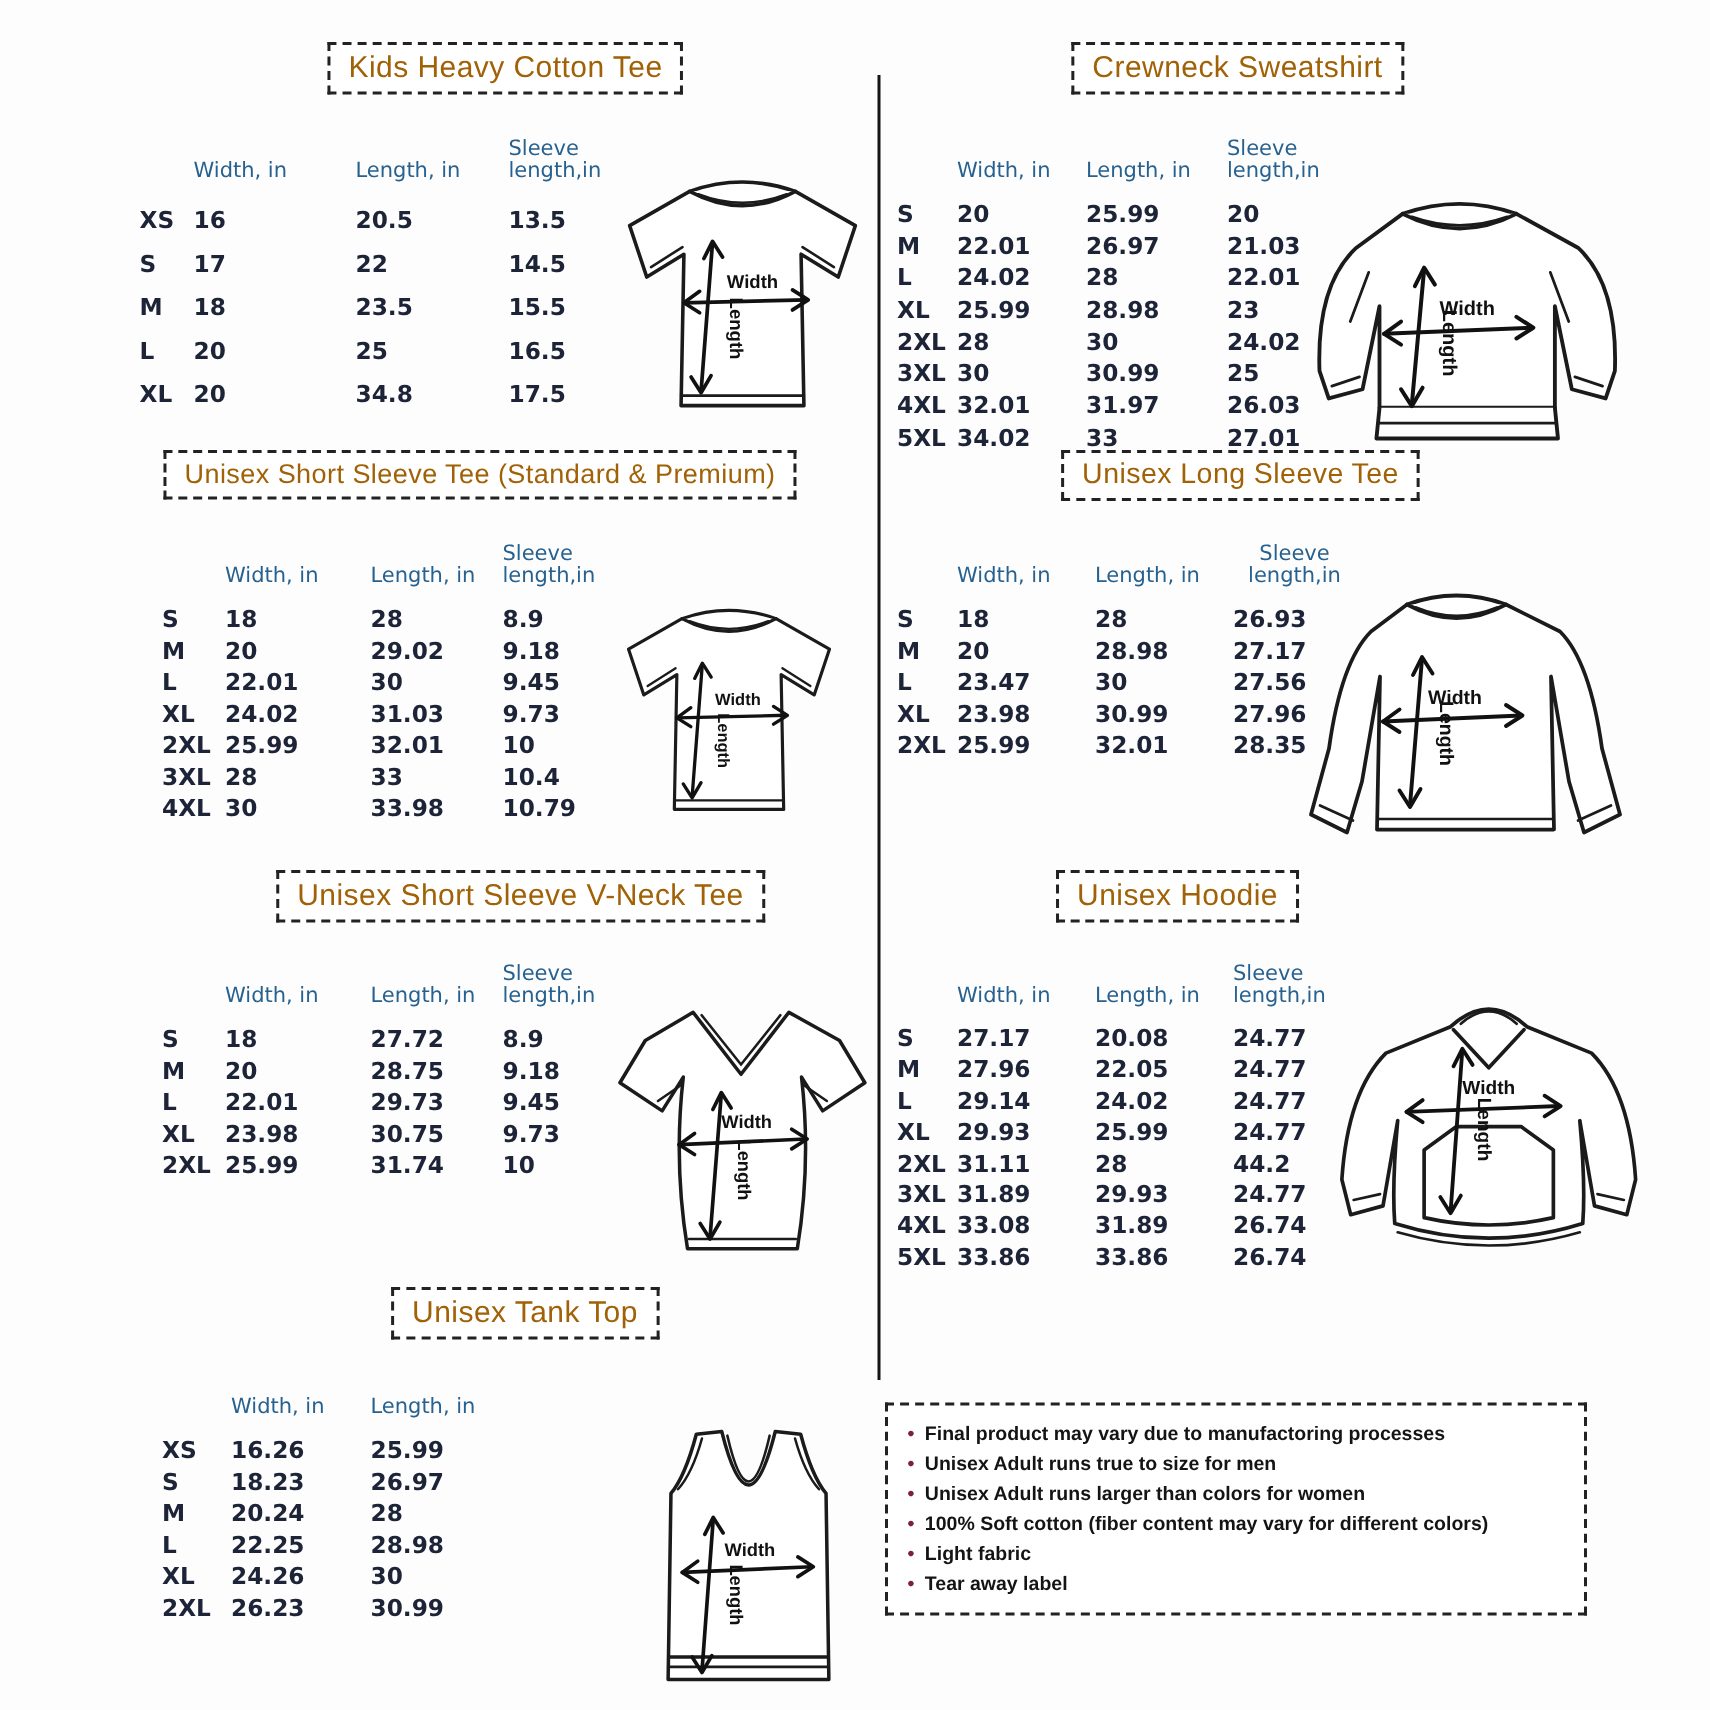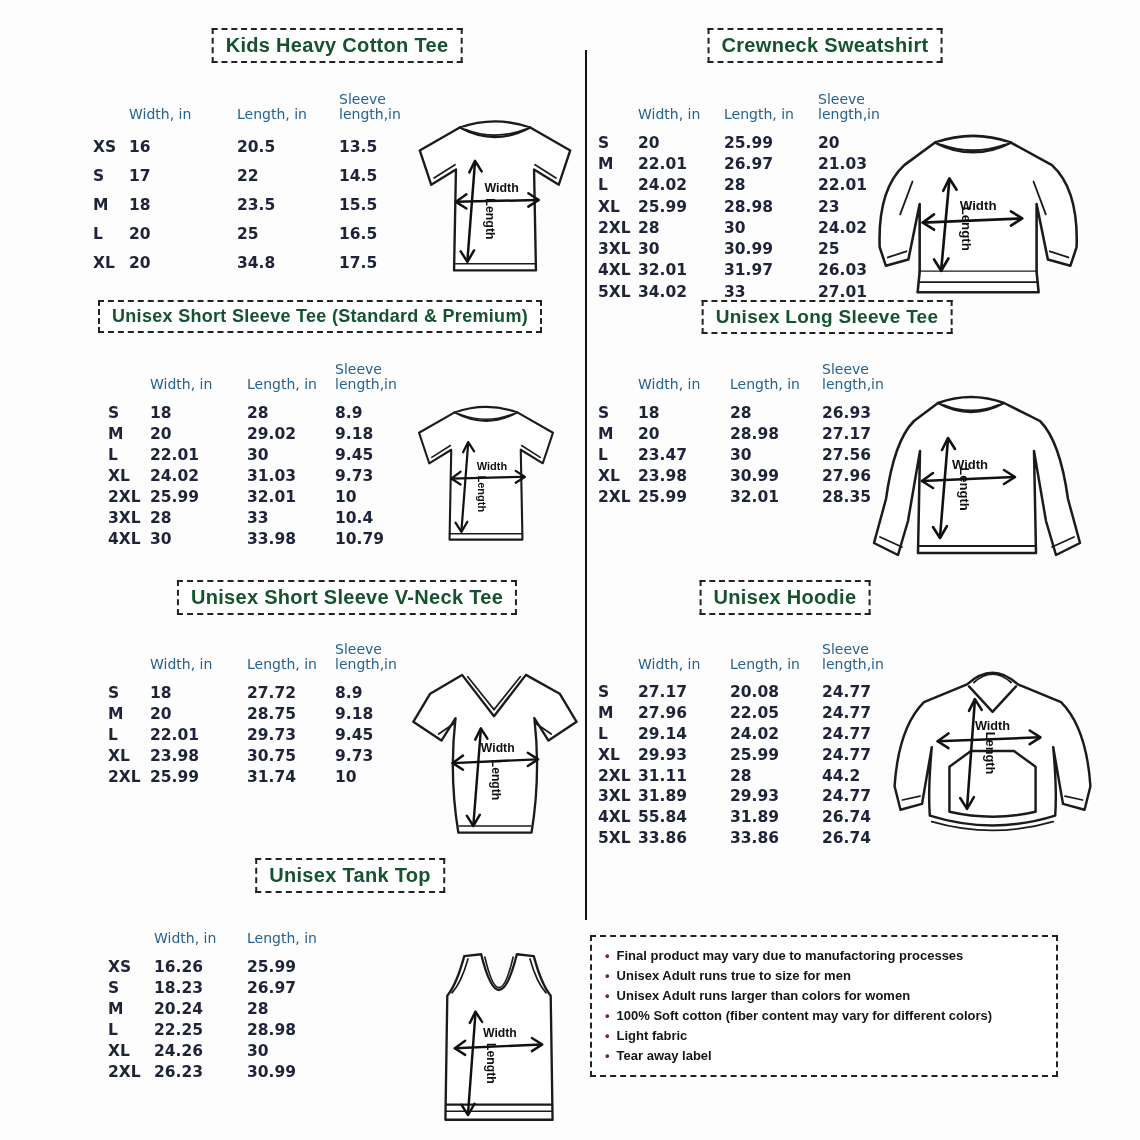--- a/index.html
+++ b/index.html
@@ -5,21 +5,21 @@
   html,body{margin:0;padding:0;background:#ffffff;}
   #stage{
     position:relative;width:1140px;height:1140px;background:#fdfdfd;overflow:hidden;
     font-family:"DejaVu Sans",sans-serif;color:#202840;
   }
   .divider{position:absolute;background:#151515;}
   .section{position:absolute;}
   .title-box{
     position:absolute;top:0;transform:translateX(-50%);
     border:2px dashed #222;background:#fff;
-    color:#14532d;font-weight:bold;font-size:20px;
+    color:#a16207;font-weight:normal;font-size:20px;
     font-family:"Liberation Sans",sans-serif;
     padding:4px 12px;white-space:nowrap;letter-spacing:.3px;
   }
   .size-table{position:absolute;display:grid;}
   .size-table > div{display:flex;align-items:center;}
   .corner{}
   .col-header{
     color:#27618f;font-weight:normal;font-size:14px;line-height:1.12;
     align-items:flex-end !important;padding-bottom:9px;min-height:48px;box-sizing:border-box;
   }
@@ -212,21 +212,21 @@
       </g>
       <g>
         <path class="arr" d="M84 56 L76 160"></path>
         <path class="arr" d="M78 67 L84 55 L91 66"></path>
         <path class="arr" d="M69 150 L76 161 L83 149"></path>
         <text class="arrlabel" x="96" y="116" text-anchor="middle" transform="rotate(90 96 116)">Length</text>
       </g>
     </svg>
   </div>
 
-  <div class="section" style="left:592px;top:300px;width:505px;height:275px;">
+  <div class="section" style="left:592px;top:300px;width:505px;height:275px;text-align:center;">
     <div class="title-box" style="left:235px;font-size:19px;">Unisex Long Sleeve Tee</div>
     <div class="size-table" style="left:6px;top:50px;grid-template-columns:40px 92px 92px 82px;grid-template-rows:52px;grid-auto-rows:21px;">
         <div class="corner"></div>
         <div class="col-header">Width, in</div>
         <div class="col-header">Length, in</div>
         <div class="col-header">Sleeve length,in</div>
         <div class="size-label">S</div>
         <div class="value">18</div>
         <div class="value">28</div>
         <div class="value">26.93</div>
@@ -343,21 +343,21 @@
         <div class="value">24.77</div>
         <div class="size-label">2XL</div>
         <div class="value">31.11</div>
         <div class="value">28</div>
         <div class="value">44.2</div>
         <div class="size-label">3XL</div>
         <div class="value">31.89</div>
         <div class="value">29.93</div>
         <div class="value">24.77</div>
         <div class="size-label">4XL</div>
-        <div class="value">55.84</div>
+        <div class="value">33.08</div>
         <div class="value">31.89</div>
         <div class="value">26.74</div>
         <div class="size-label">5XL</div>
         <div class="value">33.86</div>
         <div class="value">33.86</div>
         <div class="value">26.74</div>
       </div>
     <svg style="left:283px;top:72px;" width="235" height="203" viewBox="0 0 240 205">
       <path class="g" d="M94 32 Q120 8 146 32 L190 50 Q216 76 220 136 L214 160 L192 154 L182 96 Q186 140 184 166 Q120 186 56 166 Q54 140 58 96 L48 154 L26 160 L20 136 Q24 76 50 50 Z"></path>
       <path class="g" d="M96 34 L120 60 L144 34" fill="none"></path>

